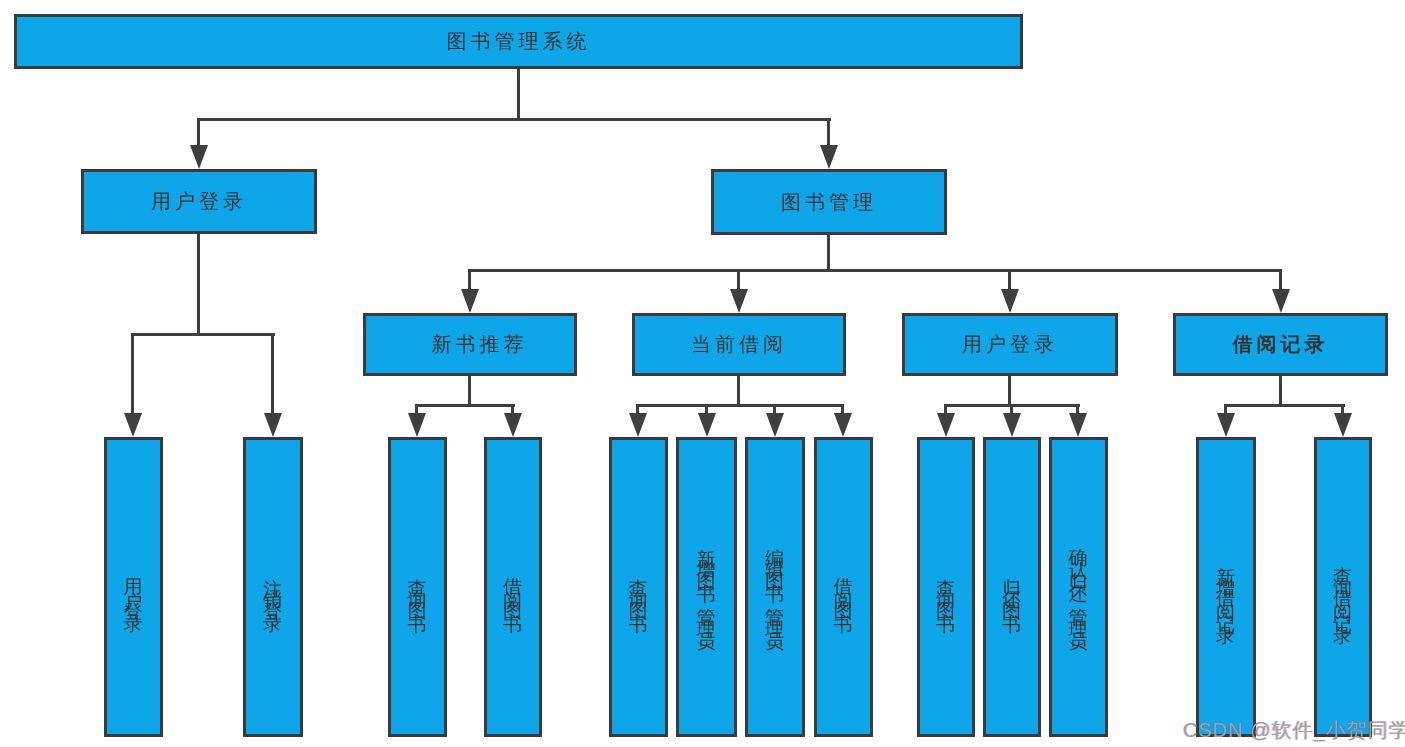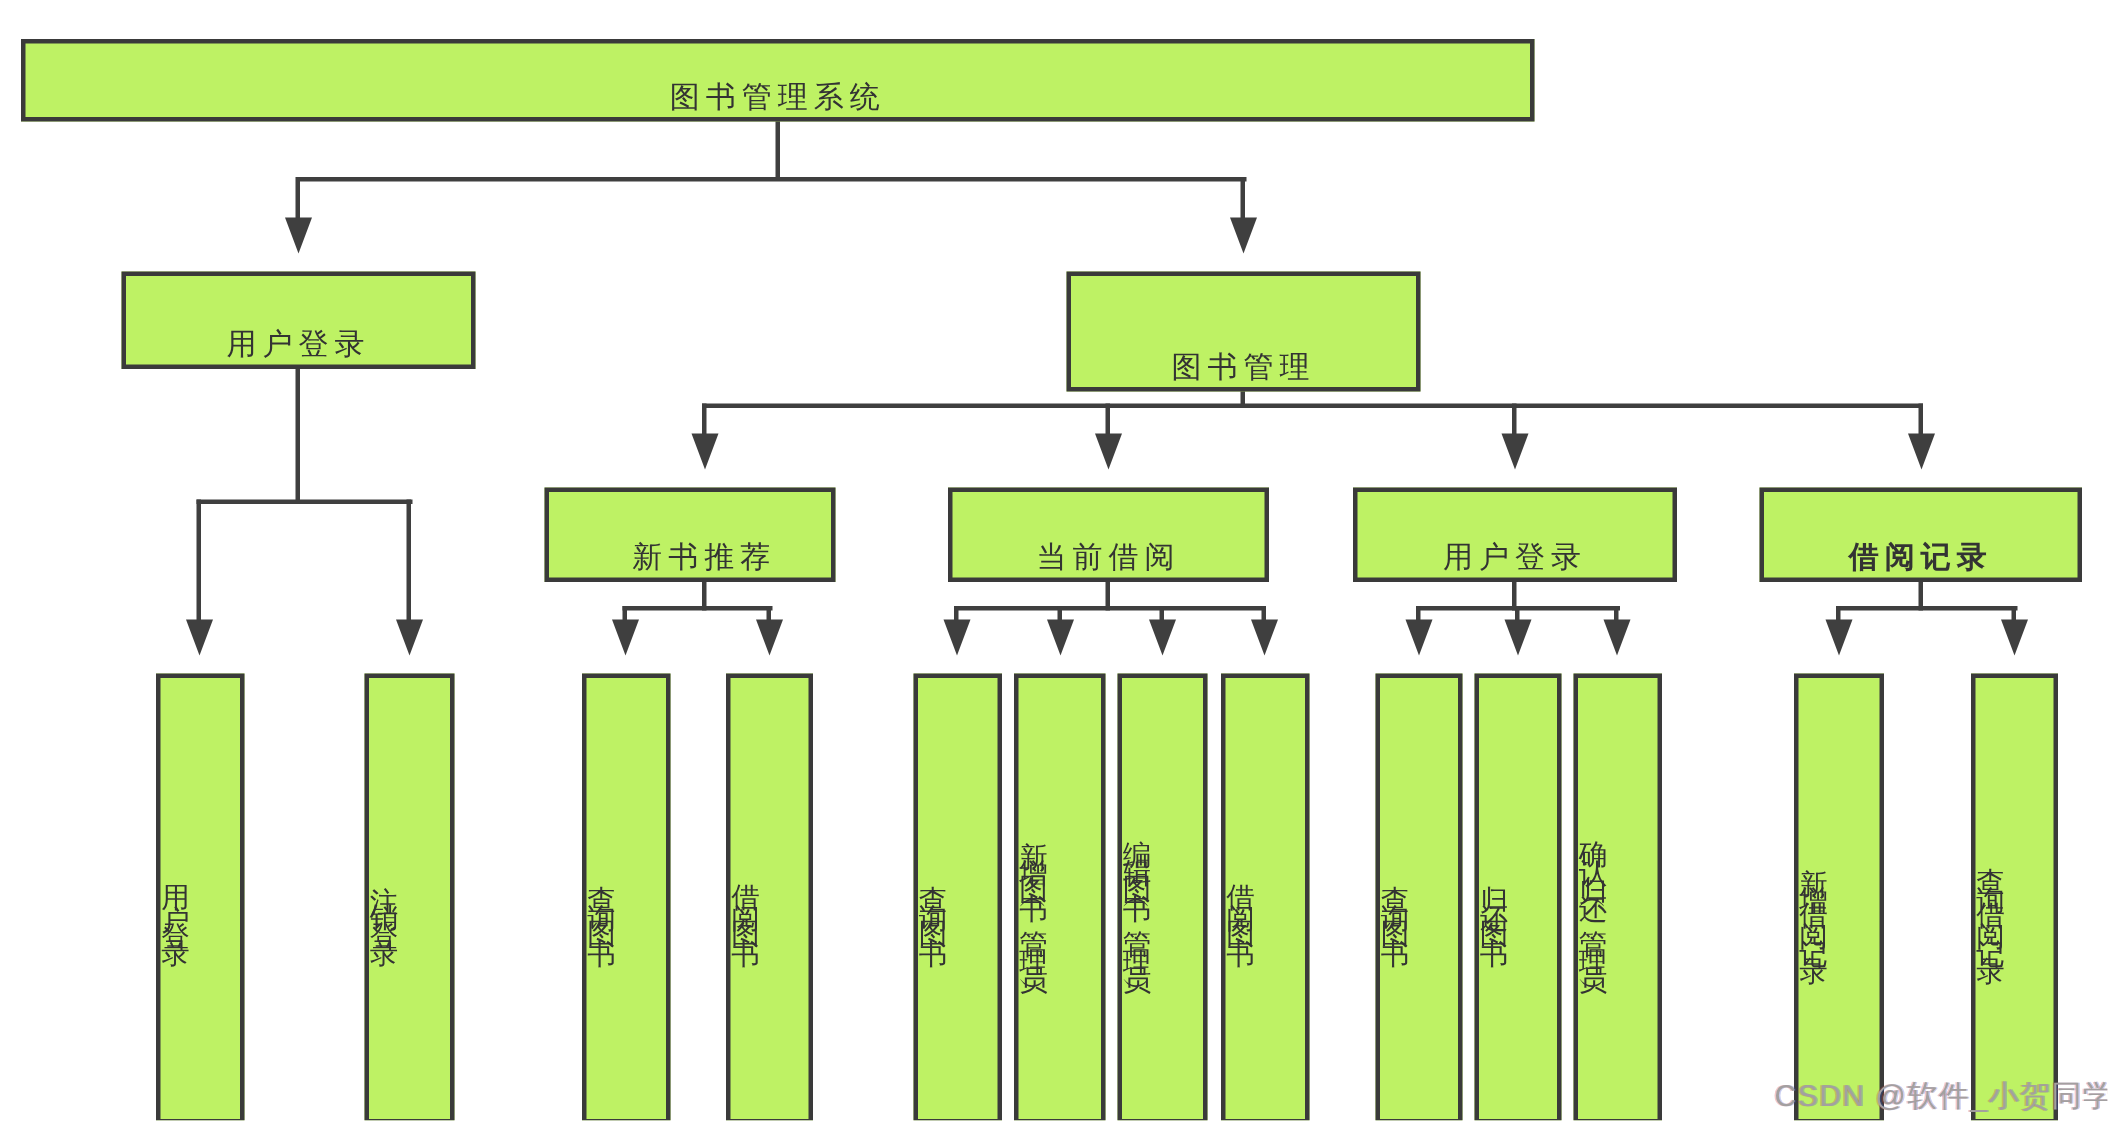--- a/index.html
+++ b/index.html
@@ -1,22 +1,22 @@
 <!DOCTYPE html>
 <html><head>
 <meta charset="utf-8">
 <style>
   html,body{margin:0;padding:0;background:#ffffff;}
   .canvas{
     position:relative;width:1405px;height:747px;background:#ffffff;overflow:hidden;
     font-family:"Liberation Sans","DejaVu Sans",sans-serif;color:#2f2f2f;
   }
   .box{
-    position:absolute;background:#bef264;border:3px solid #3a3a3a;box-sizing:border-box;
-    display:flex;align-items:flex-end;justify-content:center;margin-top:12px;
+    position:absolute;background:#0ea5e9;border:3px solid #3a3a3a;box-sizing:border-box;
+    display:flex;align-items:center;justify-content:center;
   }
   .hbox span{font-size:20px;letter-spacing:4px;color:#333333;white-space:nowrap;}
   .leaf{
     writing-mode:vertical-rl;text-orientation:mixed;
   }
   .leaf span{font-size:19px;letter-spacing:12px;color:#333333;line-height:1;}
   .hline{position:absolute;height:3px;background:#3f3f3f;}
   .vline{position:absolute;width:3px;background:#3f3f3f;}
   .arrow{
     position:absolute;width:0;height:0;
@@ -93,25 +93,25 @@
   <div class="vline" style="left:1341px;top:404px;height:18px;"></div>
   <div class="arrow" style="left:1334px;top:413px;"></div>
 
   <div class="box hbox" style="left:14px;top:14px;width:1009px;height:55px;">
     <span>图书管理系统</span>
   </div>
 
   <div class="box hbox" style="left:81px;top:169px;width:236px;height:65px;">
     <span>用户登录</span>
   </div>
-  <div class="box hbox" style="left:711px;top:169px;width:236px;height:80px;">
+  <div class="box hbox" style="left:711px;top:169px;width:236px;height:66px;">
     <span>图书管理</span>
   </div>
 
-  <div class="box hbox" style="left:363px;top:313px;width:194px;height:63px;padding-left:19px;">
+  <div class="box hbox" style="left:363px;top:313px;width:214px;height:63px;padding-left:19px;">
     <span>新书推荐</span>
   </div>
   <div class="box hbox" style="left:632px;top:313px;width:214px;height:63px;">
     <span>当前借阅</span>
   </div>
   <div class="box hbox" style="left:902px;top:313px;width:216px;height:63px;">
     <span>用户登录</span>
   </div>
   <div class="box hbox" style="left:1173px;top:313px;width:215px;height:63px;font-weight:bold;">
     <span>借阅记录</span>

